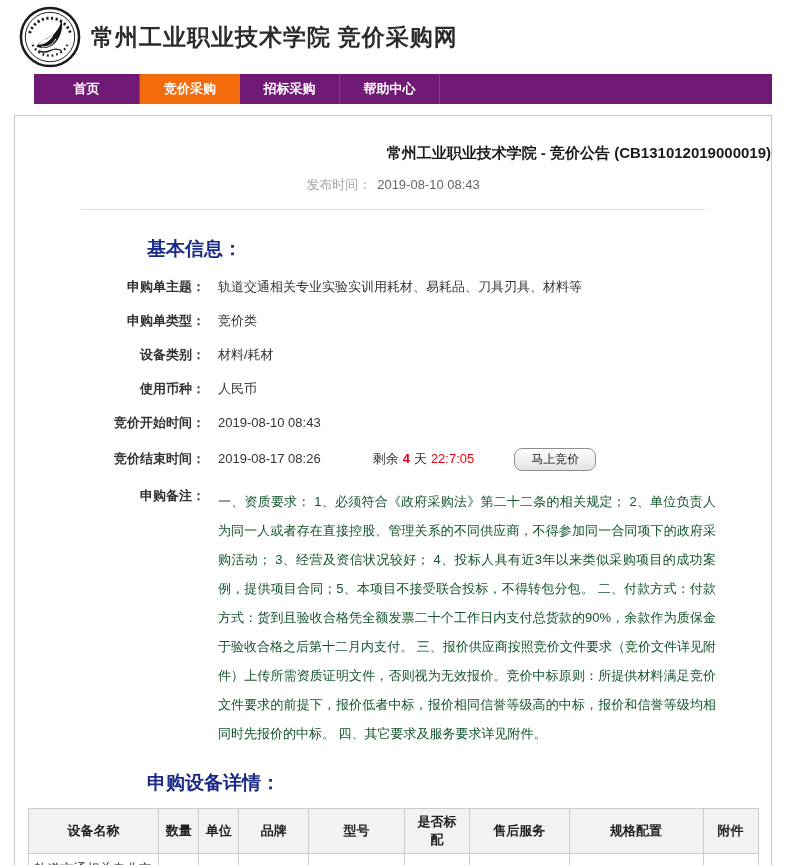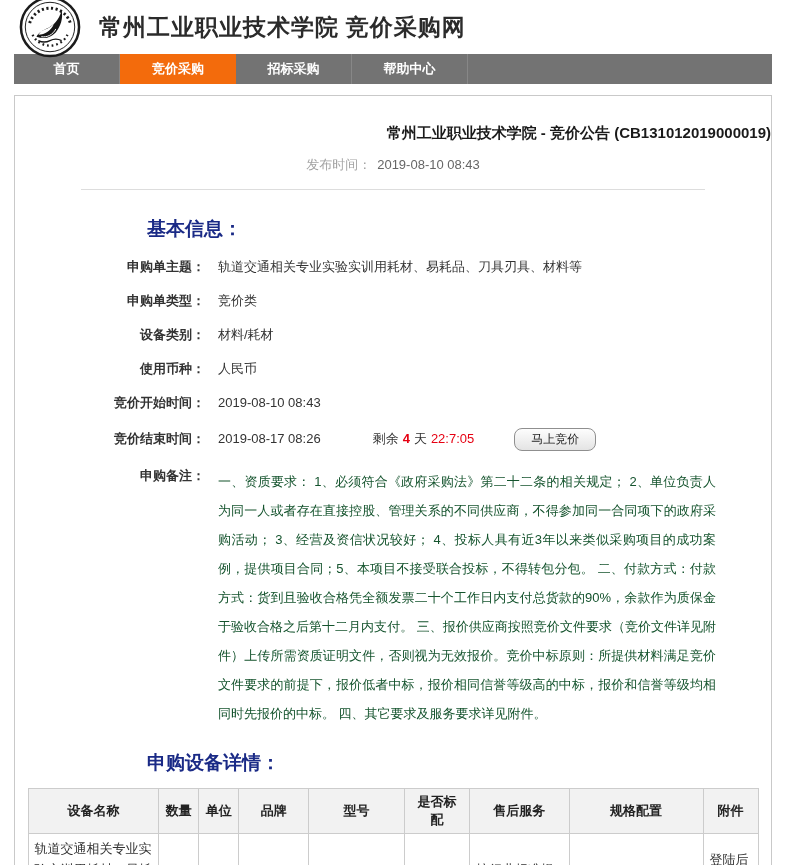--- a/index.html
+++ b/index.html
@@ -3,27 +3,27 @@
 <meta charset="utf-8">
 <style>
   * { margin:0; padding:0; box-sizing:border-box; }
   html,body { width:799px; background:#fff; font-family:"Liberation Sans","DejaVu Sans",sans-serif; color:#333; }
   .page { width:758px; margin:0 0 0 14px; }
 
   
   .welcome-bar { margin-top:2px; height:24px; line-height:24px; background:#f2f2f0; border-bottom:1px solid #e6e6e4; padding-left:42px; font-size:12px; color:#444; }
 
   
-  .site-header { height:54px; display:flex; align-items:center; background:#fff;gap:8px; }
+  .site-header { height:74px; display:flex; align-items:center; background:#fff; }
   .logo { width:62px; height:62px; margin-left:5px; flex:0 0 auto; }
   .site-title { font-size:23px; font-weight:600; color:#2b2b2b; margin-left:10px; letter-spacing:1px; font-family:"Liberation Serif","DejaVu Serif",serif; }
 
   
-  .main-nav { height:30px; background:#737373; display:flex; }
-  .nav-item { width:116px; height:30px; line-height:30px; text-align:center; color:#fff; font-size:13px; font-weight:bold; cursor:pointer; border-right:1px solid rgba(255,255,255,0.15); }
+  .main-nav { height:30px; background:#701a75; display:flex;margin-left:20px; }
+  .nav-item { width:100px; height:30px; line-height:30px; text-align:center; color:#fff; font-size:13px; font-weight:bold; cursor:pointer; border-right:1px solid rgba(255,255,255,0.15); }
   .nav-item:first-child { width:106px; }
   .nav-item.active { background:#f36b0c; border-right:none; }
 
   
   .content-box { margin-top:11px; border:1px solid #c9c9c9; background:#fff; padding-bottom:12px; }
   .notice-title { margin-top:28px; text-align:right; font-size:15px; font-weight:bold; color:#1a1a1a; }
   .publish { margin-top:13px; text-align:center; font-size:13px; }
   .pub-label { color:#a3a3a3; }
   .pub-value { color:#666; margin-left:6px; }
   .divider { border:none; border-top:1px solid #ddd; margin:15px 66px 0 66px; }

